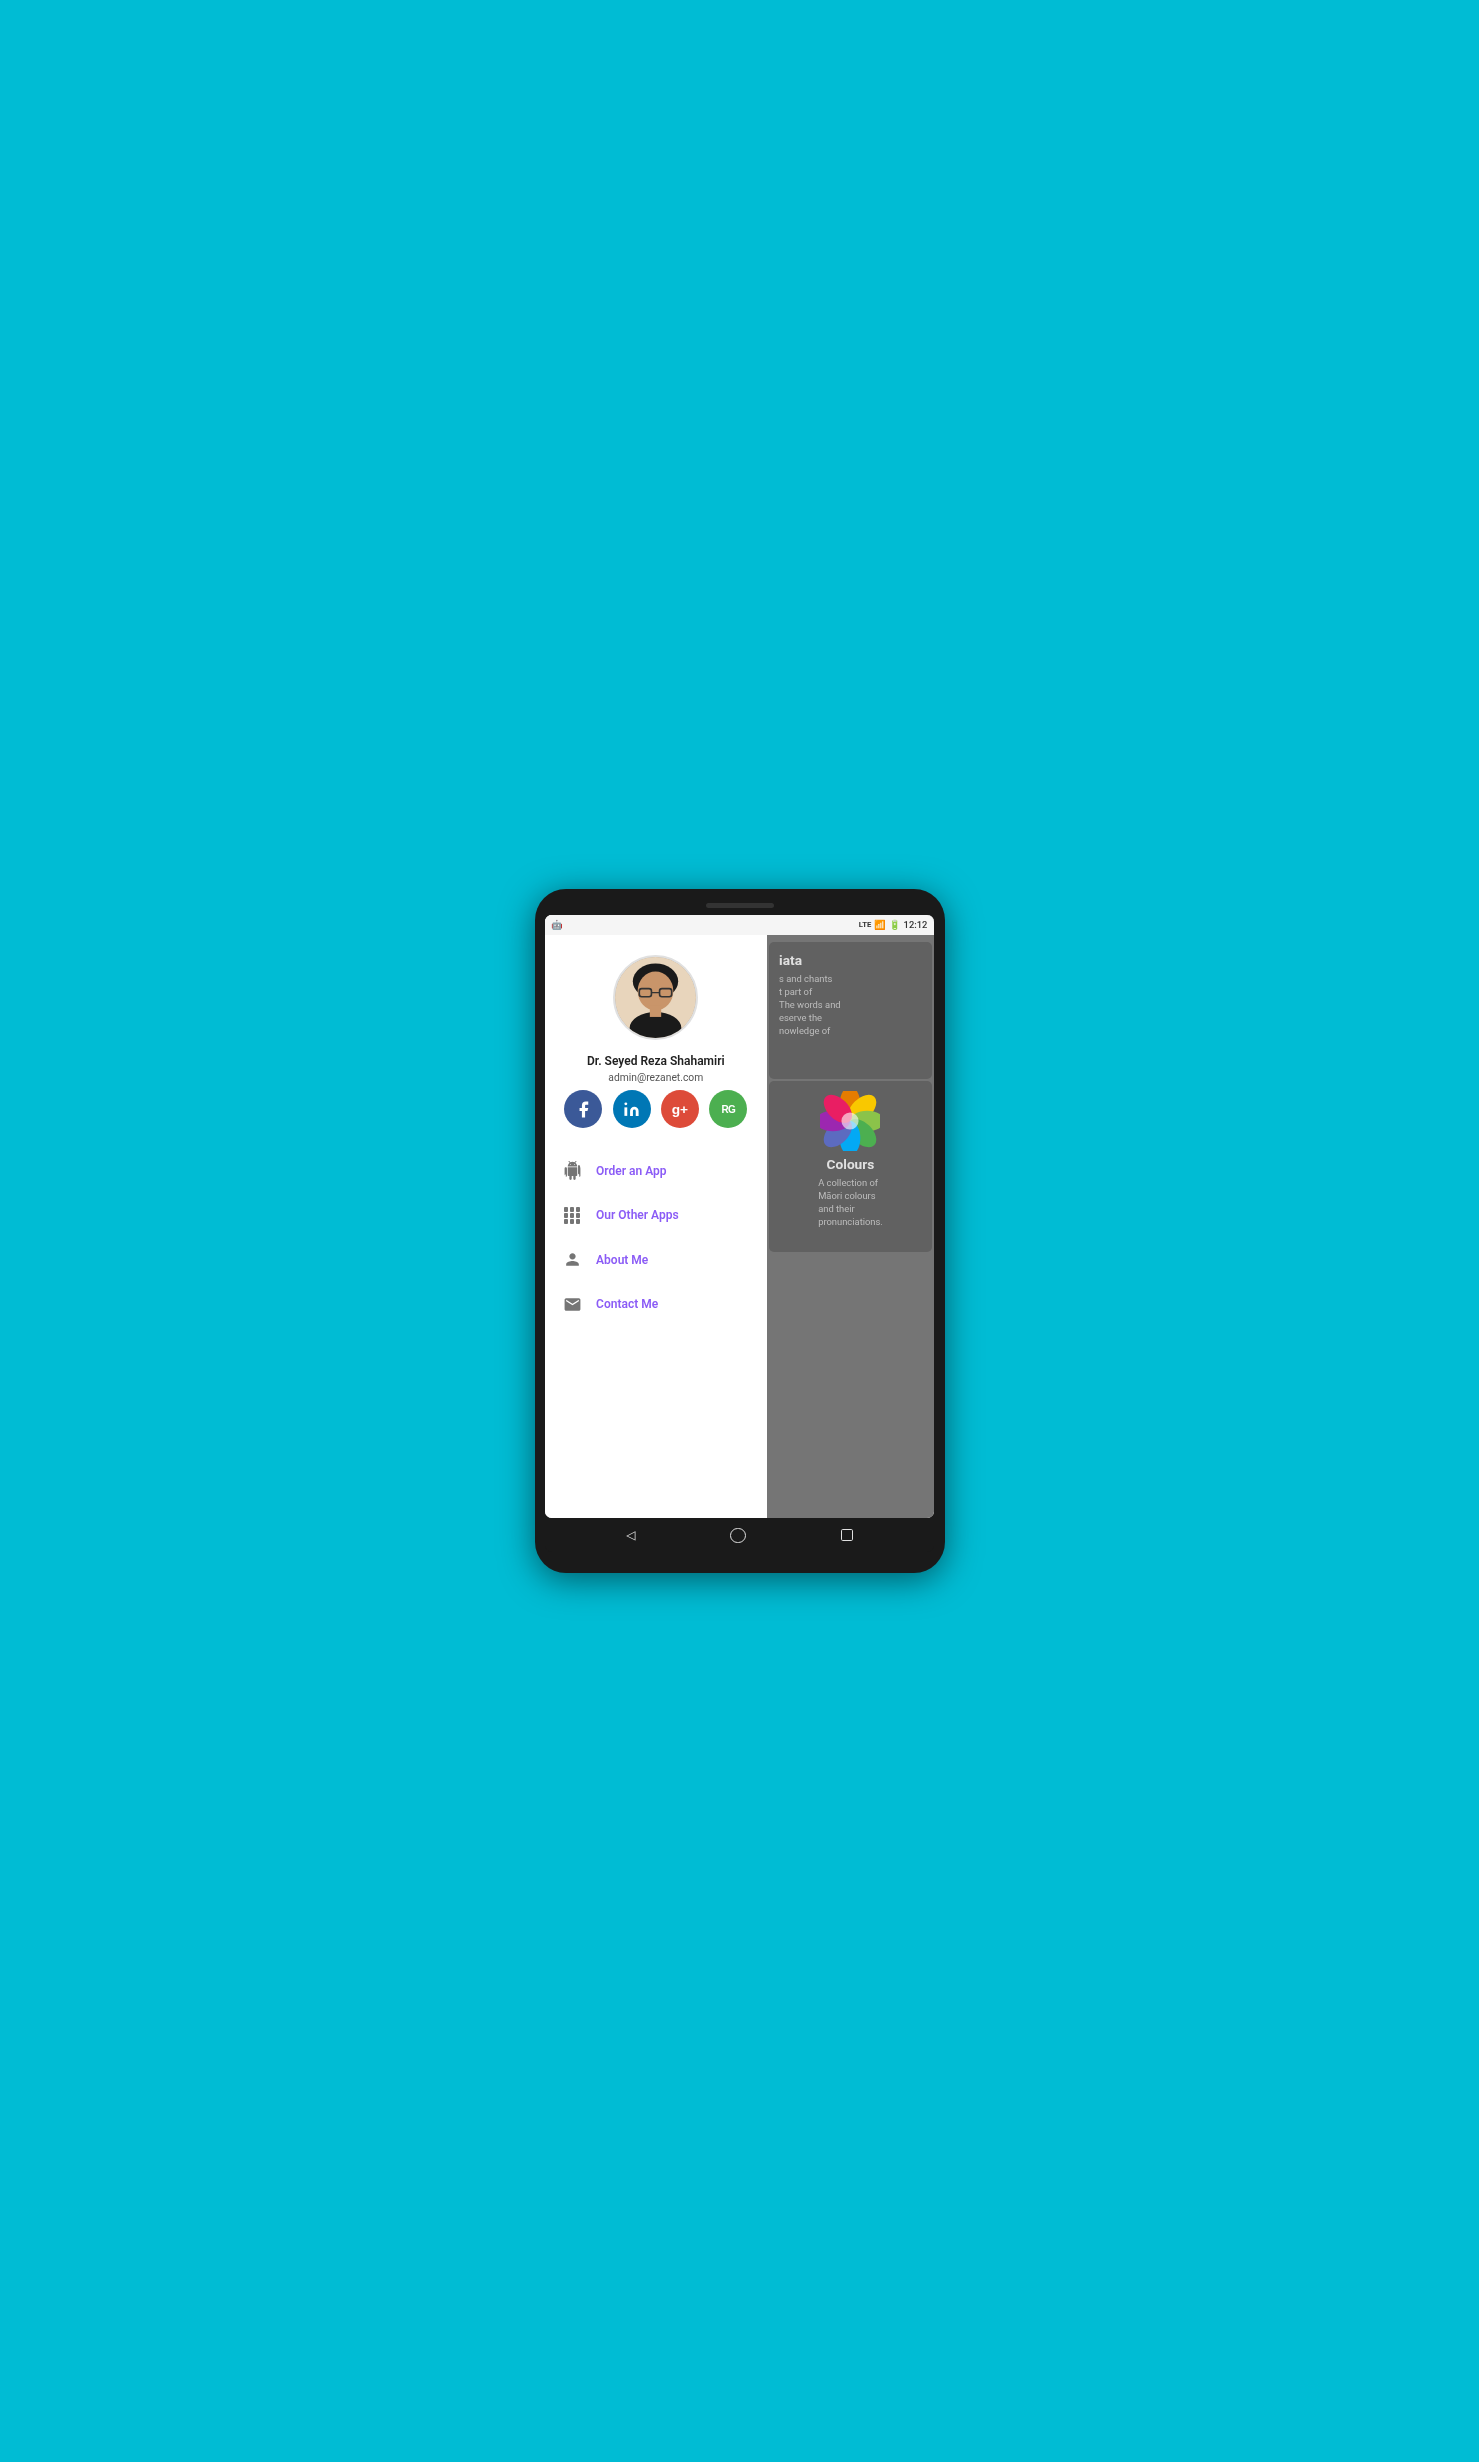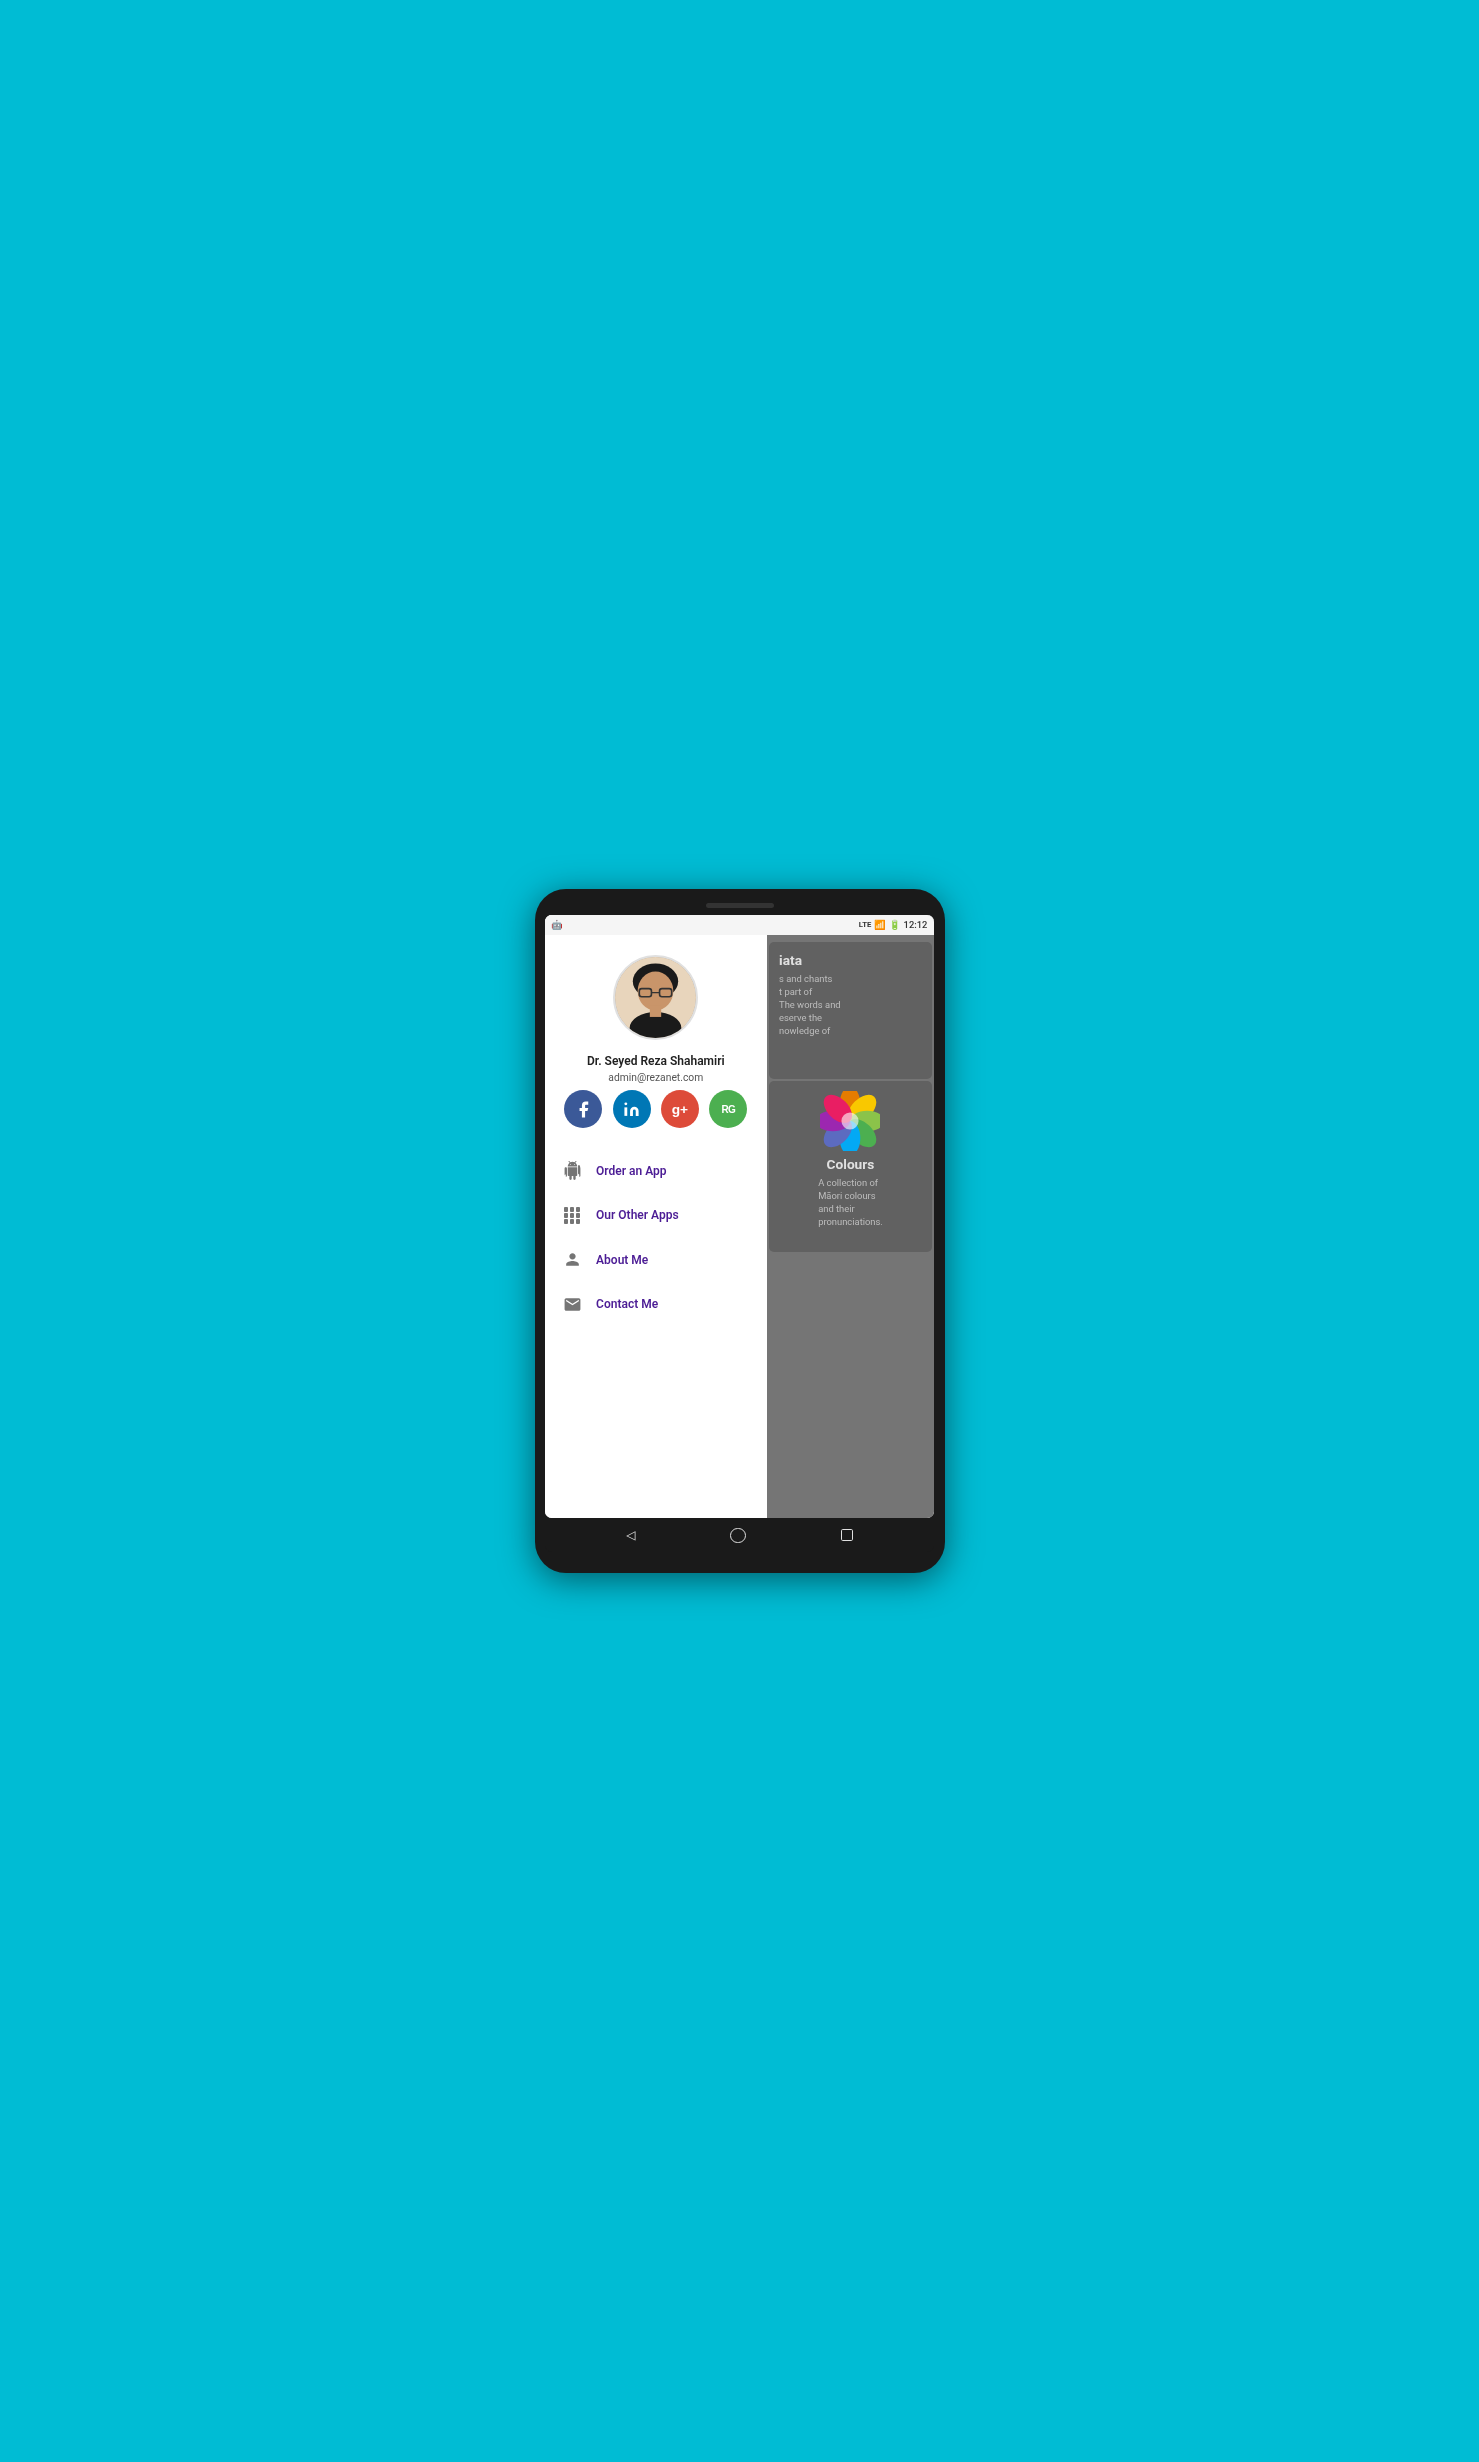--- a/index.html
+++ b/index.html
@@ -175,21 +175,21 @@
       align-items: center;
       justify-content: center;
       color: #757575;
       font-size: 15.4px;
       flex-shrink: 0;
     }
 
     .menu-label {
       font-size: 12px;
       font-weight: 600;
-      color: #4c1d95;
+      color: #8b5cf6;
     }
 
     
     .bg-content {
       flex: 1;
       background: #757575;
       position: relative;
       overflow: hidden;
       padding-top: 20.5px;
     }

